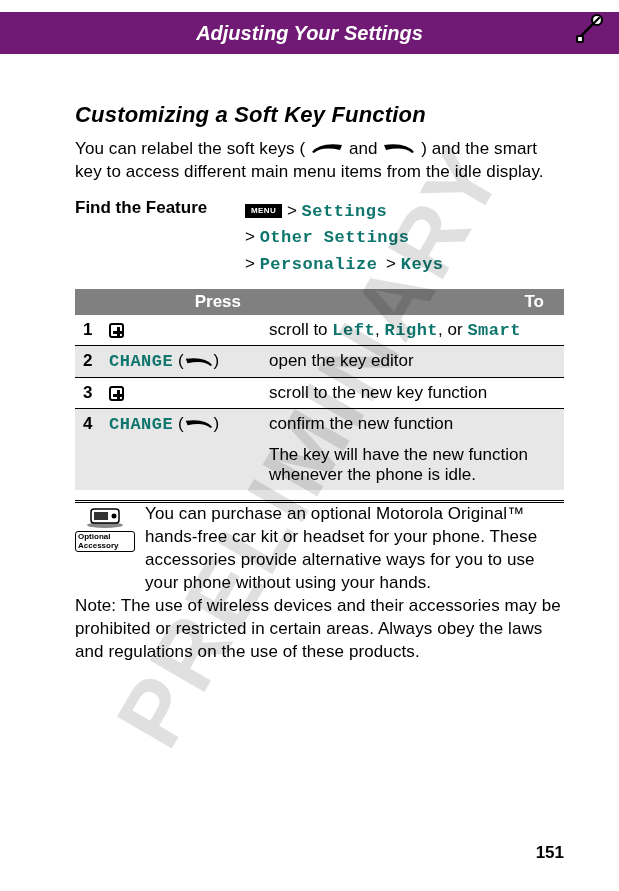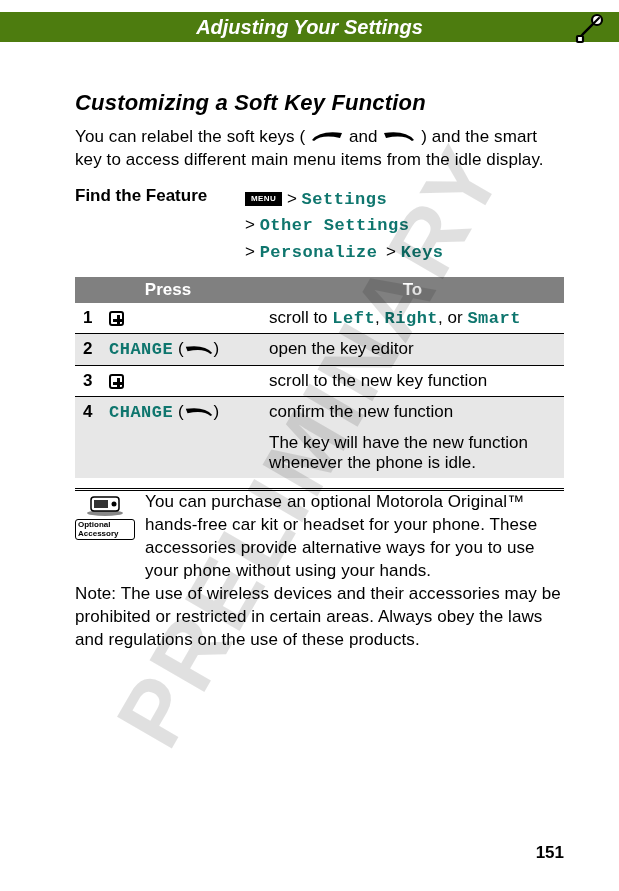--- a/index.html
+++ b/index.html
@@ -20,23 +20,23 @@
     transform: translate(-50%, -50%) rotate(-60deg);
     font-size: 92px;
     font-weight: 700;
     color: rgba(0,0,0,0.12);
     letter-spacing: 4px;
     pointer-events: none;
     white-space: nowrap;
     font-family: Arial, sans-serif;
   }
   .header-bar {
-    background: #4d7c0f;
+    background: #701a75;
     color: #fff;
-    height: 30px;
+    height: 42px;
     display: flex;
     align-items: center;
     justify-content: center;
     font-style: italic;
     font-weight: 700;
     font-size: 20px;
     position: relative;
     margin-top: 12px;
   }
   .header-icon {
@@ -98,23 +98,23 @@
   }
   table.steps {
     width: 100%;
     border-collapse: collapse;
     font-size: 17px;
     margin-bottom: 10px;
   }
   table.steps thead th {
     background: #808080;
     color: #fff;
-    text-align: center;
-    font-weight: 700;
-    padding: 3px 4px;
+    text-align: right;
+    font-weight: 700;
+    padding: 3px 20px;
     font-size: 17px;
   }
   table.steps td {
     padding: 5px 8px;
     vertical-align: top;
     font-weight: 300;
   }
   table.steps tr.alt td { background: #e7e7e7; }
   table.steps td.num { font-weight: 700; width: 26px; }
   table.steps td.press { width: 160px; }

